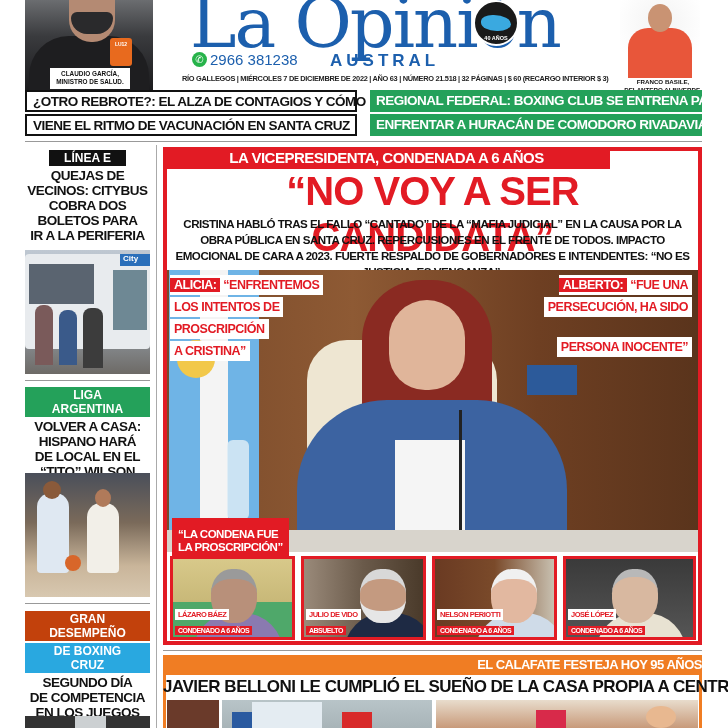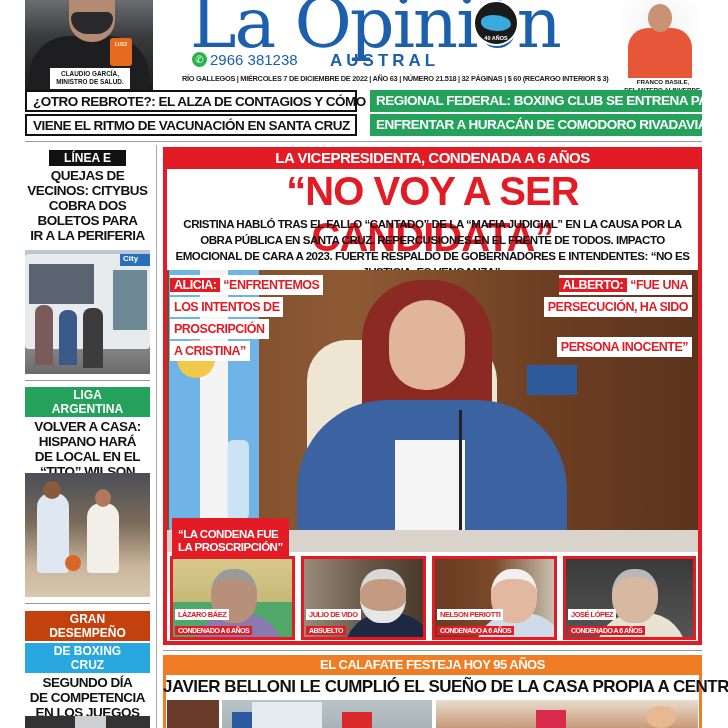--- a/index.html
+++ b/index.html
@@ -30,21 +30,21 @@
 .hl-box{border:2px solid #111;background:#fff;color:#111;font-size:13.5px;padding:1px 6px;white-space:nowrap;height:22px;line-height:18px}
 .hl-green{background:#24a15a;color:#fff;font-size:13.5px;padding:1px 6px;white-space:nowrap;height:22px;line-height:20px}
 .rule{height:1px;background:#999}
 
 .lcol{left:25px;width:125px;text-align:center}
 .tag{display:inline-block;color:#fff;font-weight:bold;font-size:12px;padding:1px 15px;line-height:14px}
 .lhead{font-size:13.5px;line-height:15px;color:#111;font-weight:bold;margin-top:2px}
 .vline{left:156px;top:145px;width:1px;height:583px;background:#aaa}
 
 .redbox{left:163px;top:147px;width:539px;height:498px;border:4px solid #e21b24;background:#fff}
-.kicker{left:163px;top:147px;width:539px;height:22px;background:#e21b24;color:#fff;text-align:center;font-size:15px;line-height:22px}
+.kicker{left:163px;top:147px;width:447px;height:22px;background:#e21b24;color:#fff;text-align:center;font-size:15px;line-height:22px}
 .bigtitle{left:163px;top:168px;width:539px;text-align:center;color:#e21b24;font-size:40px;line-height:46px;letter-spacing:-1px}
 .deck{left:175px;top:216px;width:515px;text-align:center;color:#111;font-size:11.6px;line-height:16px}
 .photo-main{left:167px;top:270px;width:531px;height:282px;overflow:hidden;background:linear-gradient(90deg,#7a4a2a 0%,#8e5a34 35%,#6e3f22 70%,#5a341c 100%)}
 .flag{position:absolute;left:2px;top:0;width:90px;height:282px;background:linear-gradient(90deg,#6fb4e6 0%,#6fb4e6 34%,#f4f4f4 34%,#f4f4f4 66%,#6fb4e6 66%)}
 .sun{position:absolute;left:10px;top:70px;width:38px;height:38px;border-radius:50%;background:#f2c84a}
 .chair{position:absolute;left:140px;top:70px;width:190px;height:200px;background:#eee6d2;border-radius:40px 40px 0 0}
 .hair{position:absolute;left:195px;top:10px;width:130px;height:170px;background:#8a2a22;border-radius:60px 60px 40px 40px}
 .face{position:absolute;left:222px;top:30px;width:76px;height:90px;background:#e0b59a;border-radius:38px 38px 36px 36px}
 .body{position:absolute;left:130px;top:130px;width:270px;height:160px;background:#3c63a1;border-radius:90px 90px 0 0}
 .blouse{position:absolute;left:228px;top:170px;width:70px;height:110px;background:#f5f5f5}
@@ -59,21 +59,21 @@
 
 .thumb{top:556px;width:125px;height:84px;border:3px solid #e21b24;overflow:hidden}
 .thumb .bg{position:absolute;inset:0}
 .thumb .head{position:absolute;width:46px;height:54px;border-radius:45%;top:10px}
 .thumb .torso{position:absolute;width:90px;height:40px;border-radius:40px 40px 0 0;top:54px}
 .thumb .nm{position:absolute;left:2px;bottom:17px;background:#fff;color:#e21b24;font-size:7.5px;padding:1px 3px;font-weight:bold}
 .thumb .st{position:absolute;left:2px;bottom:2px;background:#e21b24;color:#fff;font-size:7px;padding:1px 3px;font-weight:bold}
 
 .orange-rule{left:163px;top:650px;width:539px;height:1px;background:#999}
 .orange-box{left:163px;top:655px;width:539px;height:73px;border:3px solid #f07d23;border-bottom:none;background:#fff}
-.okicker{left:163px;top:655px;width:539px;height:20px;background:#f07d23;color:#fff;text-align:center;font-size:13px;line-height:20px}
+.okicker{left:163px;top:655px;width:539px;height:20px;background:#f07d23;color:#fff;text-align:right;font-size:13px;line-height:20px}
 .ohead{left:163px;top:676px;width:539px;text-align:center;color:#111;font-size:17px;line-height:22px;white-space:nowrap}
 .ophoto{top:700px;height:28px;overflow:hidden}
 </style>
 </head>
 <body>
 
 <div class="abs photo-left">
   <div class="coat"></div>
   <div class="face"></div>
   <div class="mask"></div>

